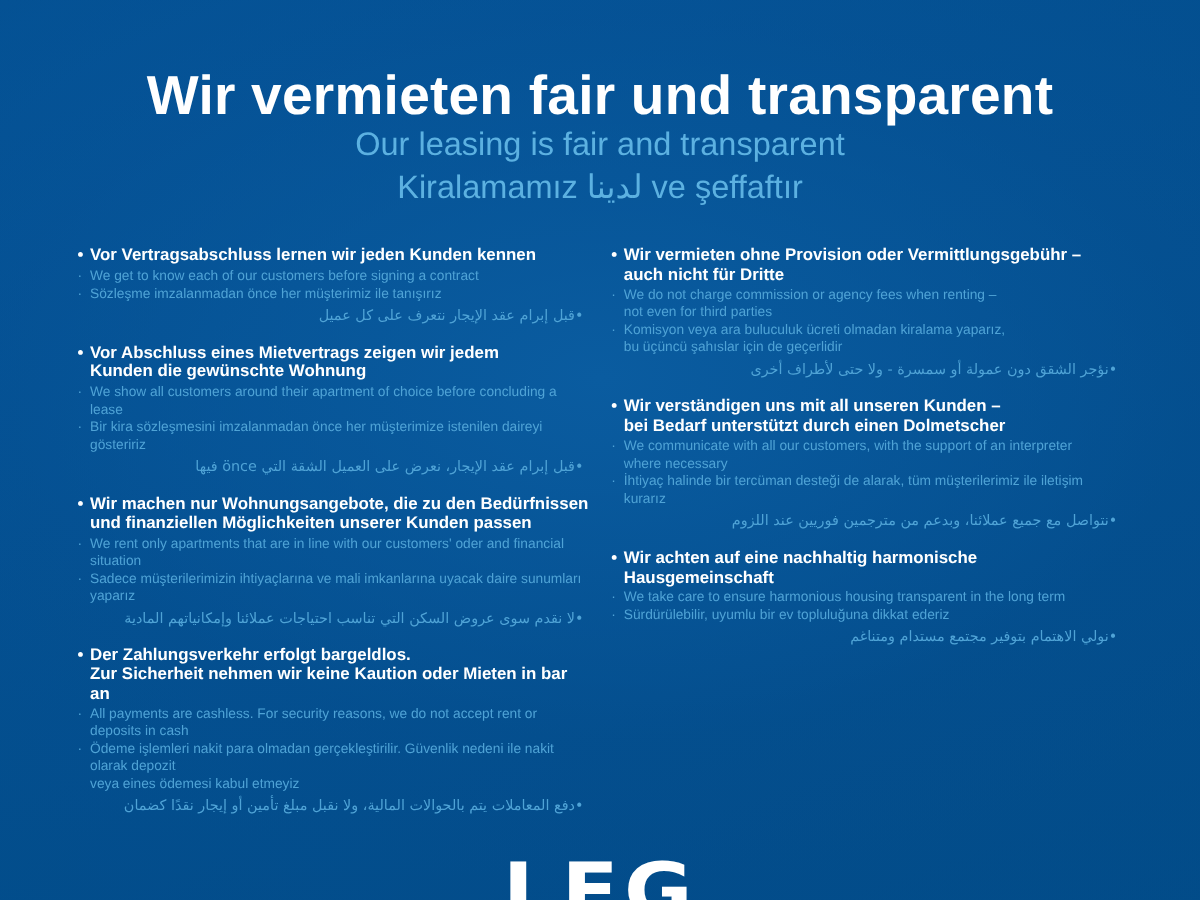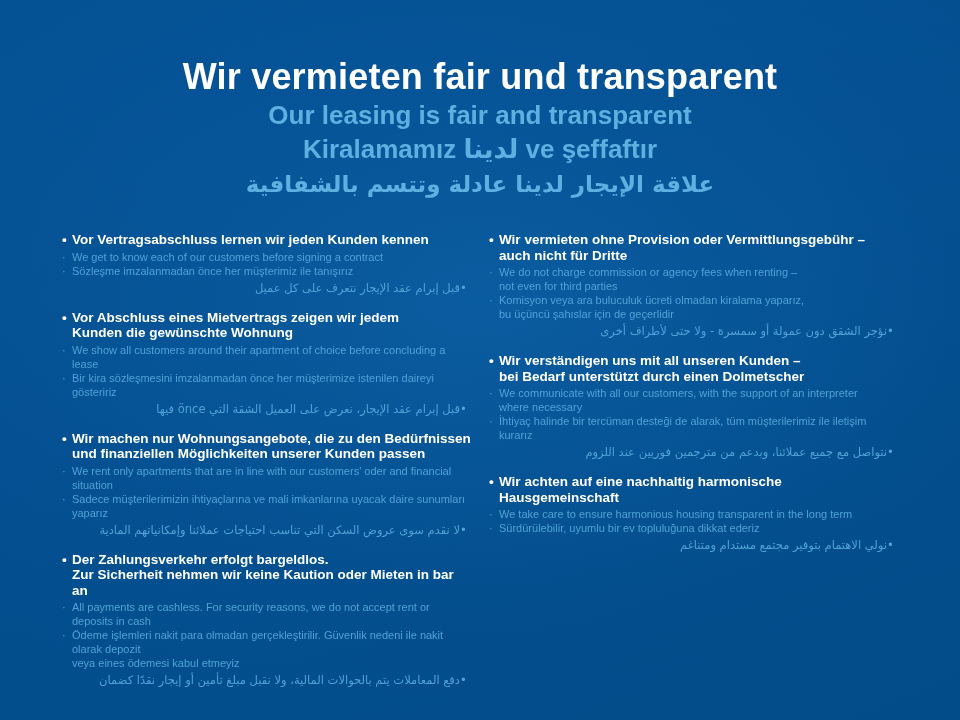--- a/index.html
+++ b/index.html
@@ -17,29 +17,29 @@
                 linear-gradient(160deg, #05549a, #024a86);
     background-color: #05539a;
     color: #fff;
   }
   .poster { width: 960px; height: 720px; padding-top: 56px; position: relative; }
 
   
   .header { text-align: center; }
   .title-de {
     color: var(--title);
-    font-size: 36px;
+    font-size: 44px;
     font-weight: bold;
     letter-spacing: 0.2px;
     line-height: 42px;
   }
   .subtitle-en, .subtitle-tr {
     color: var(--subtitle);
     font-size: 26px;
-    font-weight: bold;
+    font-weight: normal;
     line-height: 34px;
   }
   .subtitle-ar {
     color: var(--subtitle);
     font-size: 23px;
     font-weight: bold;
     line-height: 36px;
     font-family: "DejaVu Sans", sans-serif;
   }
 
@@ -92,21 +92,20 @@
 </style>
 </head>
 <body>
 
 <div class="poster">
 
   <div class="header">
     <div class="title-de">Wir vermieten fair und transparent</div>
     <div class="subtitle-en">Our leasing is fair and transparent</div>
     <div class="subtitle-tr">Kiralamamız لدينا ve şeffaftır</div>
-    <div class="subtitle-ar" dir="rtl">علاقة الإيجار لدينا عادلة وتتسم بالشفافية</div>
   </div>
 
   <div class="columns">
 
     <div class="column">
 
       <div class="section">
         <div class="row heading-row">
           <span class="bullet">•</span>
           <span class="text">Vor Vertragsabschluss lernen wir jeden Kunden kennen</span>

